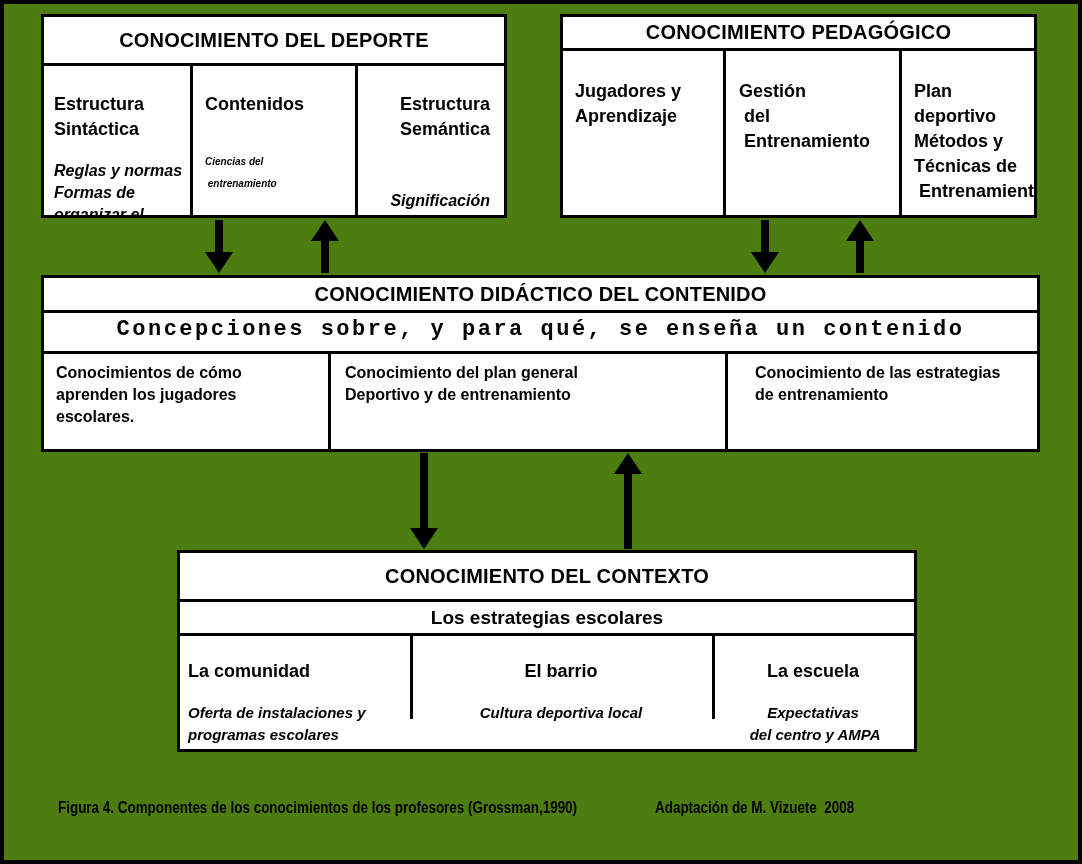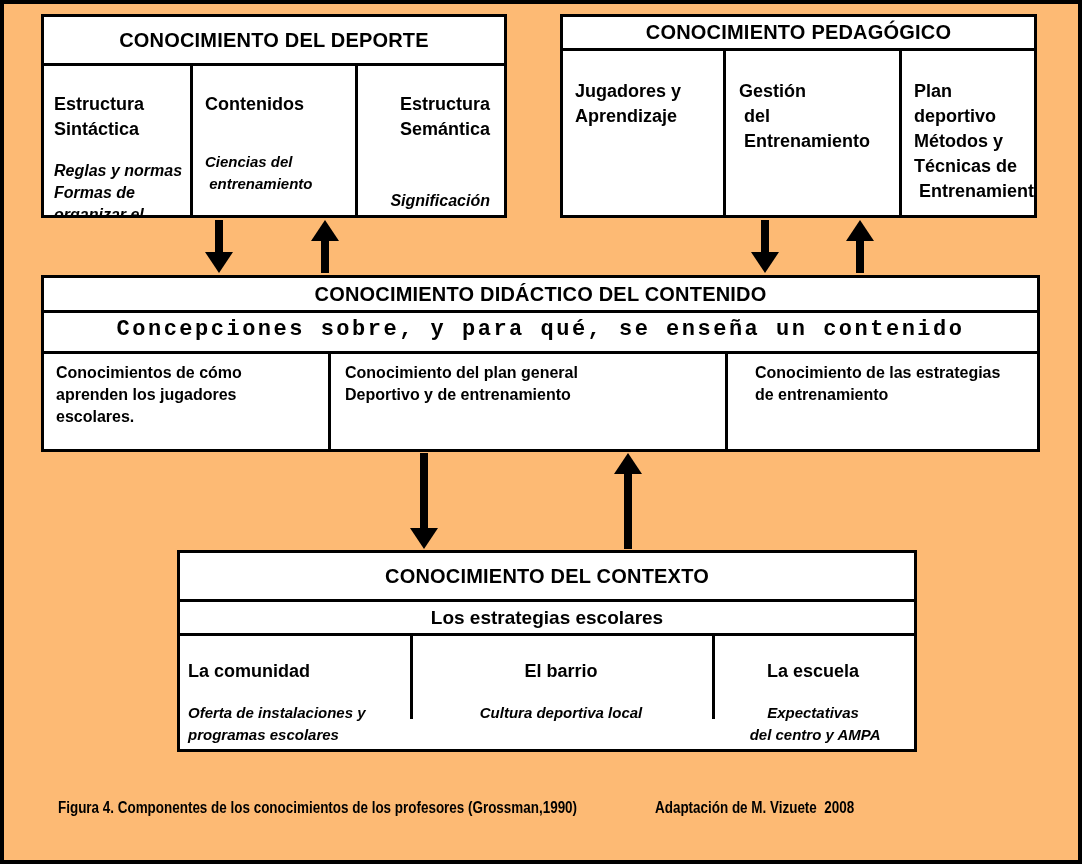--- a/index.html
+++ b/index.html
@@ -1,19 +1,19 @@
 <!DOCTYPE html>
 <html><head>
 <meta charset="utf-8">
 <style>
   * { margin:0; padding:0; box-sizing:border-box; }
   html,body { width:1082px; height:864px; }
   .page {
     position:relative; width:1082px; height:864px;
-    background:#fdba74; color:#000;
+    background:#4d7c0f; color:#000;
     font-family:"Liberation Sans", sans-serif;
     overflow:hidden;
   }
   .frame { position:absolute; inset:0; border:4px solid #000; z-index:20; pointer-events:none; }
 
   
   .dbox { position:absolute; background:#fff; border:3px solid #000; display:flex; flex-direction:column; }
   .dbox-title {
     flex:0 0 auto; display:flex; align-items:center; justify-content:center;
     font-weight:bold; font-size:20px; letter-spacing:0.2px;
@@ -24,21 +24,21 @@
   .col + .col { border-left:3px solid #000; }
   .h  { font-size:18px; line-height:25px; }
   .it { font-style:italic; font-size:16px; line-height:22px; }
 
   
   #box-deporte { left:41px; top:14px; width:466px; height:204px; }
   #box-deporte .dbox-title { height:49px; }
   #box-deporte .c1 { width:146px; padding:8px 4px 0 10px; }
   #box-deporte .c2 { width:165px; padding:8px 4px 0 12px; }
   #box-deporte .c3 { flex:1; padding:8px 14px 0 4px; text-align:right; }
-  #box-deporte .c2 .it { margin-top:16px; font-size:15px; }
+  #box-deporte .c2 .it { margin-top:16px; font-size:10px; }
   #box-deporte .c3 .it { margin-top:30px; }
 
   
   #box-pedagogico { left:560px; top:14px; width:477px; height:204px; }
   #box-pedagogico .dbox-title { height:34px; }
   #box-pedagogico .c1 { width:160px; padding:10px 4px 0 12px; }
   #box-pedagogico .c2 { width:176px; padding:10px 4px 8px 13px; }
   #box-pedagogico .c3 { flex:1; padding:10px 4px 0 12px; }
 
   

